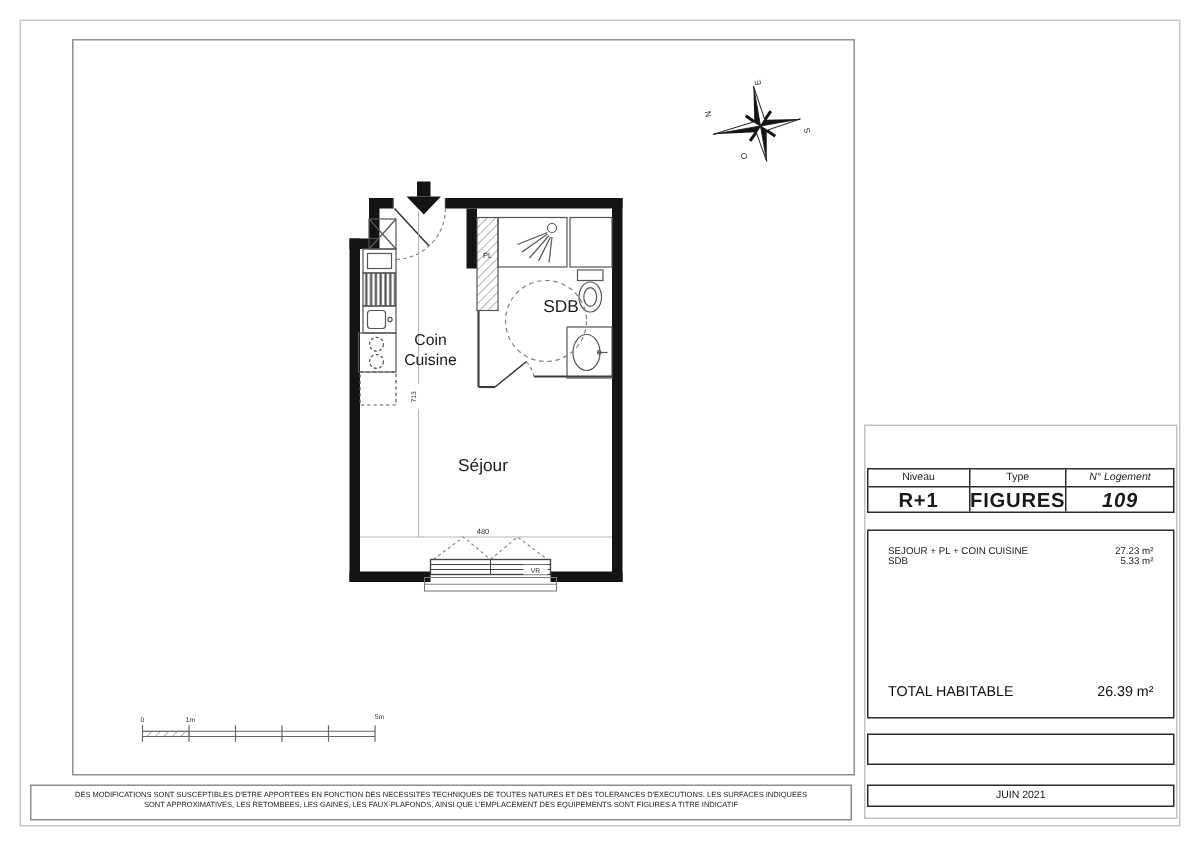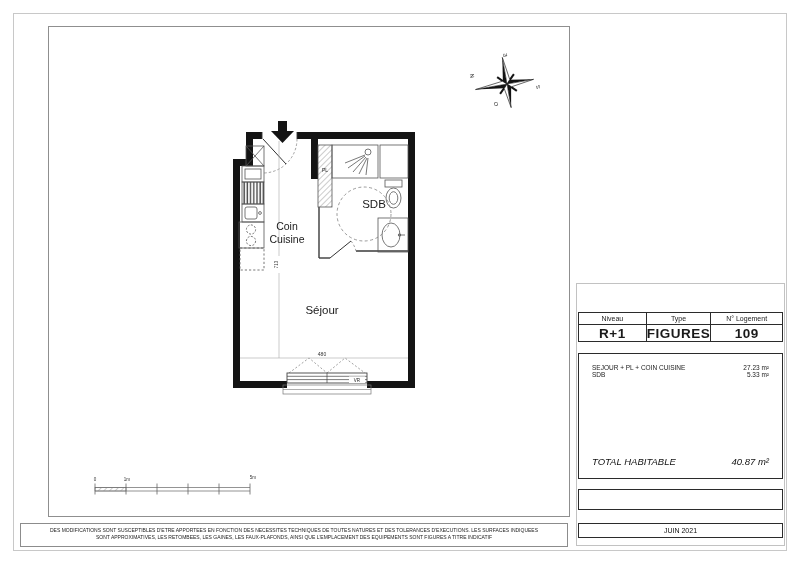--- a/index.html
+++ b/index.html
@@ -7,30 +7,30 @@
         font-family:"Liberation Sans",sans-serif;color:#1a1a1a;}
   .abs{position:absolute;box-sizing:border-box;}
   .page-border{left:13px;top:13px;width:774px;height:538px;border:1px solid #c8c8c8;}
   .frame{left:48px;top:26px;width:522px;height:491px;border:1px solid #8f8f8f;}
   .right-container{left:576px;top:283px;width:209px;height:263px;border:1px solid #c2c2c2;}
 
   
   .title-table{left:578px;top:312px;width:205px;height:30px;border:1.5px solid #2b2b2b;
                display:grid;grid-template-columns:67fr 64fr 70fr;grid-template-rows:12px 1fr;background:#fff;}
   .tt-cell{display:flex;align-items:center;justify-content:center;border-right:1px solid #2b2b2b;overflow:hidden;}
-  .tt-cell:nth-child(3n){border-right:none;}
+  .tt-cell:nth-child(3n){border-right:none;font-style:italic;}
   .tt-head{font-size:7px;border-bottom:1px solid #2b2b2b;color:#222;}
   .tt-val{font-size:13.5px;font-weight:bold;letter-spacing:.5px;}
 
   
   .areas-box{left:578px;top:353px;width:205px;height:126px;border:1.5px solid #2b2b2b;background:#fff;}
   .area-rows{padding:10px 13px 0 13px;}
   .area-row{display:flex;justify-content:space-between;font-size:6.5px;line-height:7px;color:#222;}
   .total-row{position:absolute;left:13px;right:13px;bottom:11px;display:flex;
-             justify-content:space-between;font-size:9.5px;color:#111;font-style:italic;}
+             justify-content:space-between;font-size:9.5px;color:#111;}
 
   .empty-box{left:578px;top:489px;width:205px;height:21px;border:1px solid #2b2b2b;background:#fff;}
   .date-box{left:578px;top:523px;width:205px;height:15px;border:1px solid #2b2b2b;background:#fff;
             display:flex;align-items:center;justify-content:center;font-size:7px;color:#111;}
 
   .disclaimer{left:20px;top:523px;width:548px;height:24px;border:1px solid #8c8c8c;background:#fff;
               text-align:center;font-size:5px;line-height:7px;color:#222;padding-top:3px;}
 
   svg text{font-family:"Liberation Sans",sans-serif;}
 </style>
@@ -220,21 +220,21 @@
         <span>SEJOUR + PL + COIN CUISINE</span>
         <span>27.23 m²</span>
       </div>
       <div class="area-row">
         <span>SDB</span>
         <span>5.33 m²</span>
       </div>
     </div>
     <div class="total-row">
       <span>TOTAL HABITABLE</span>
-      <span>40.87 m²</span>
+      <span>26.39 m²</span>
     </div>
   </div>
 
   <div class="abs empty-box"></div>
 
   <div class="abs date-box">
     <span>JUIN 2021</span>
   </div>
 
   <div class="abs disclaimer">

